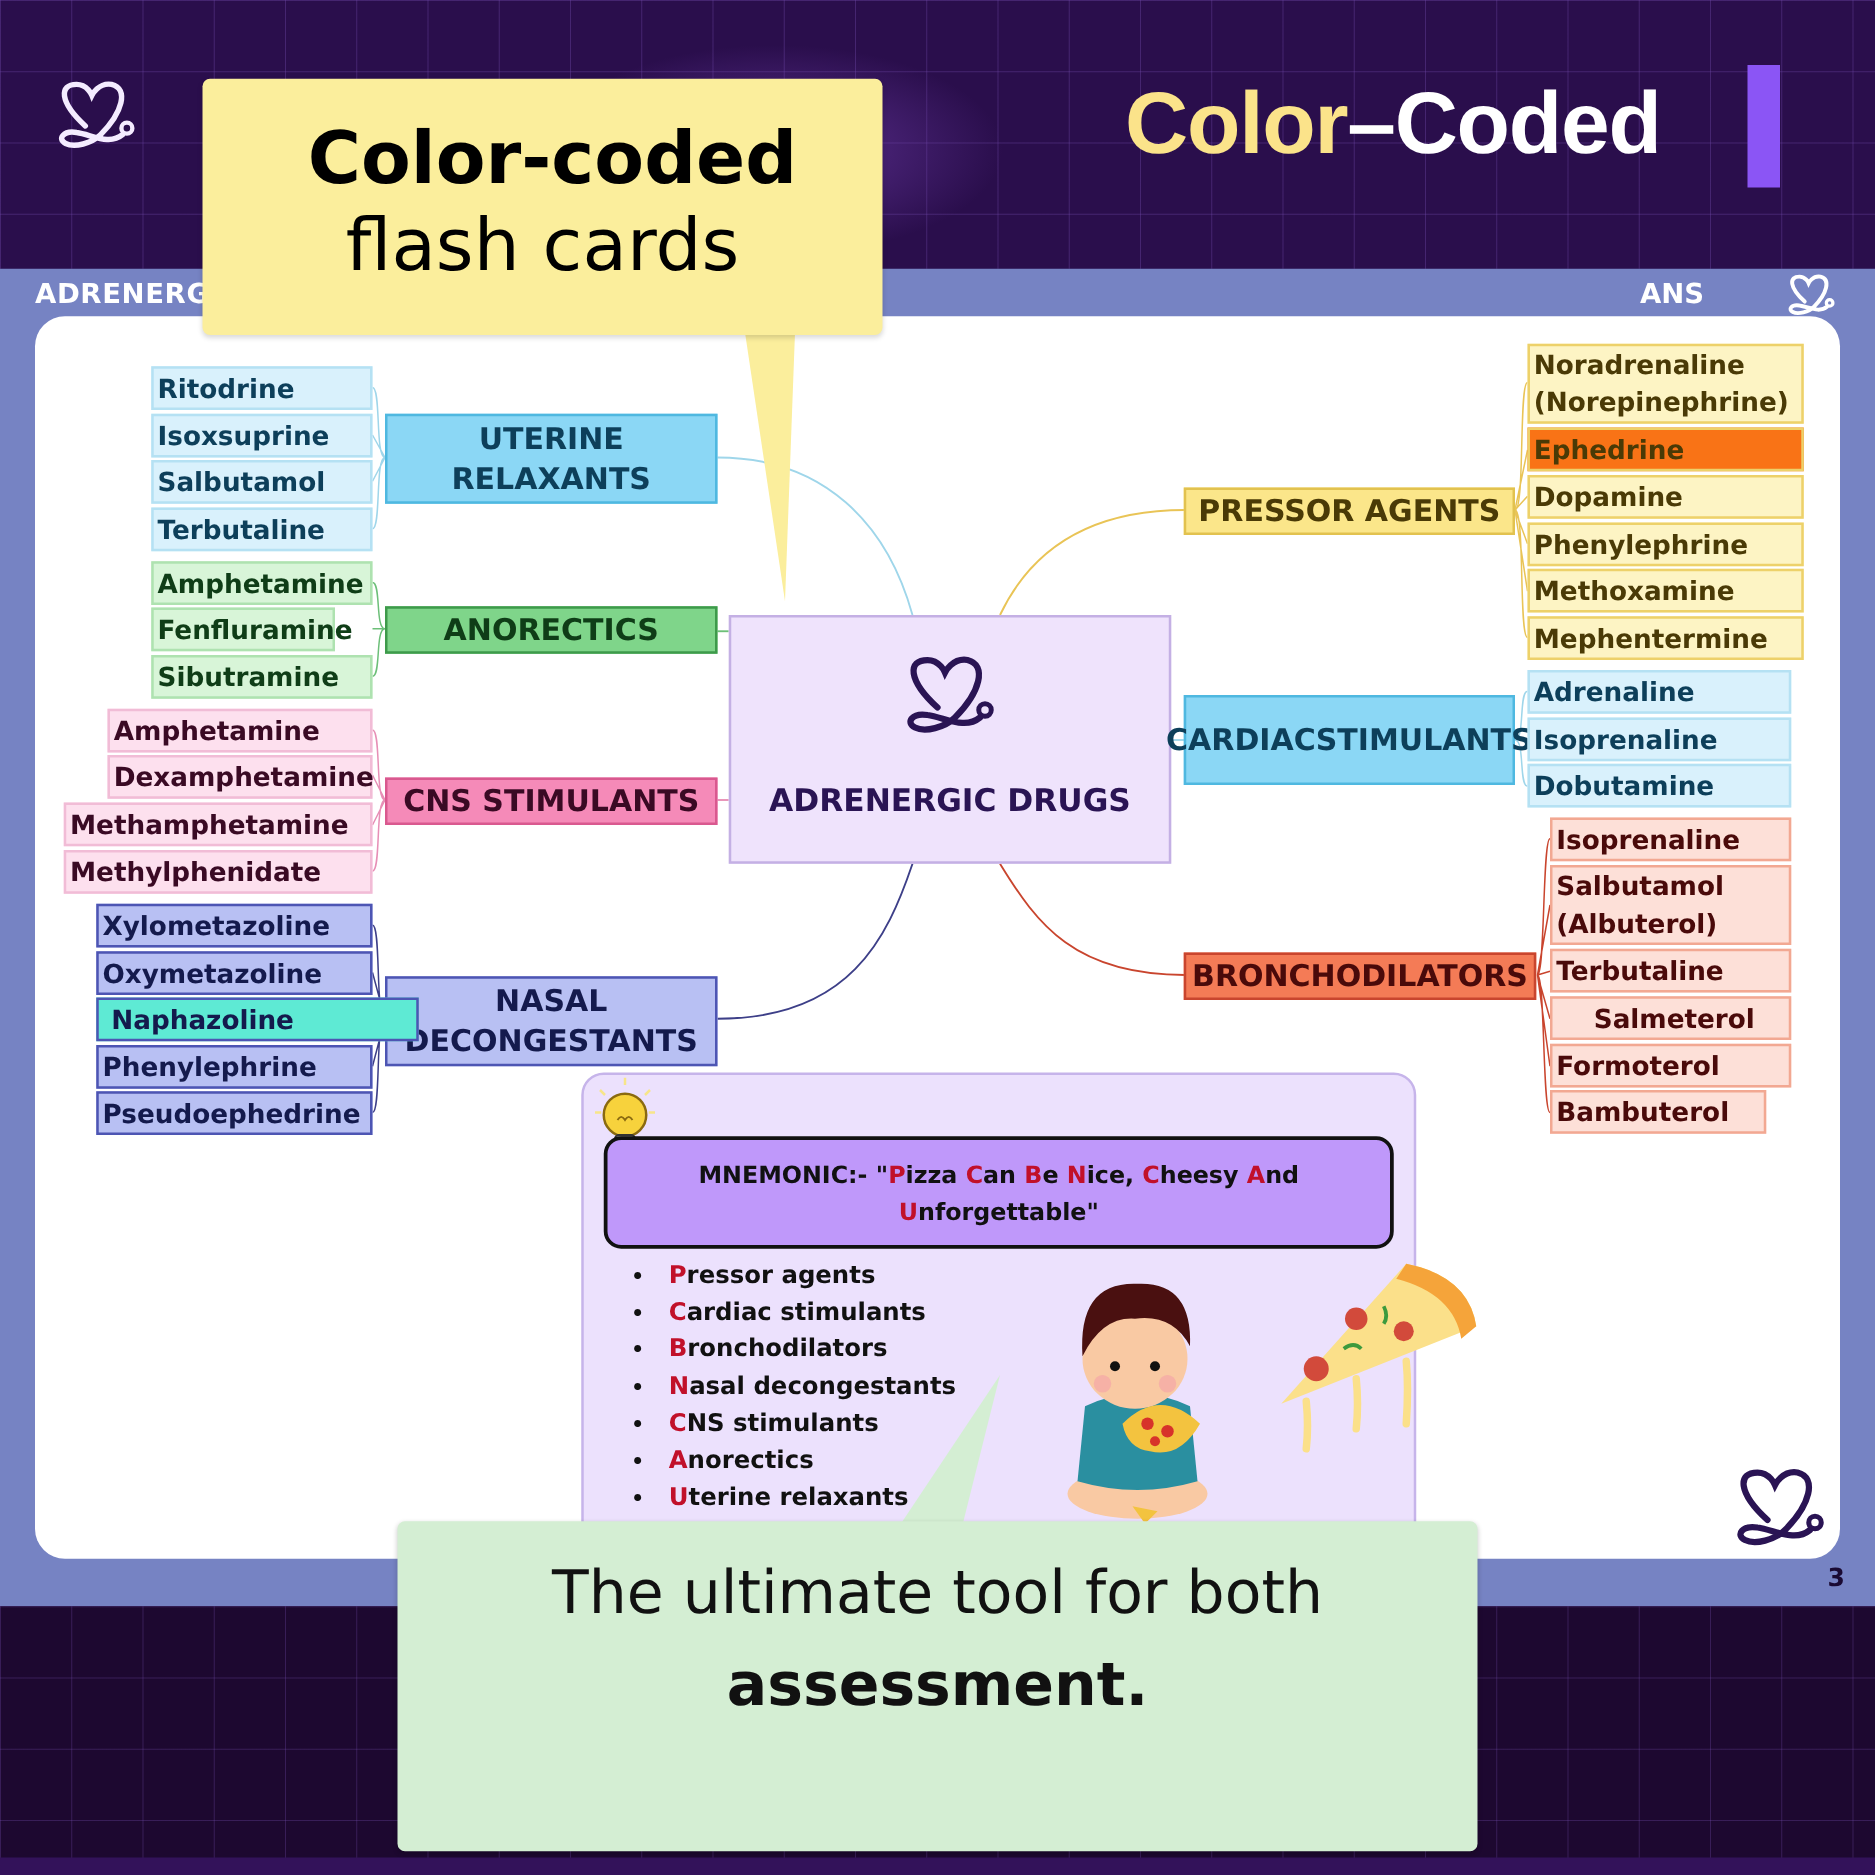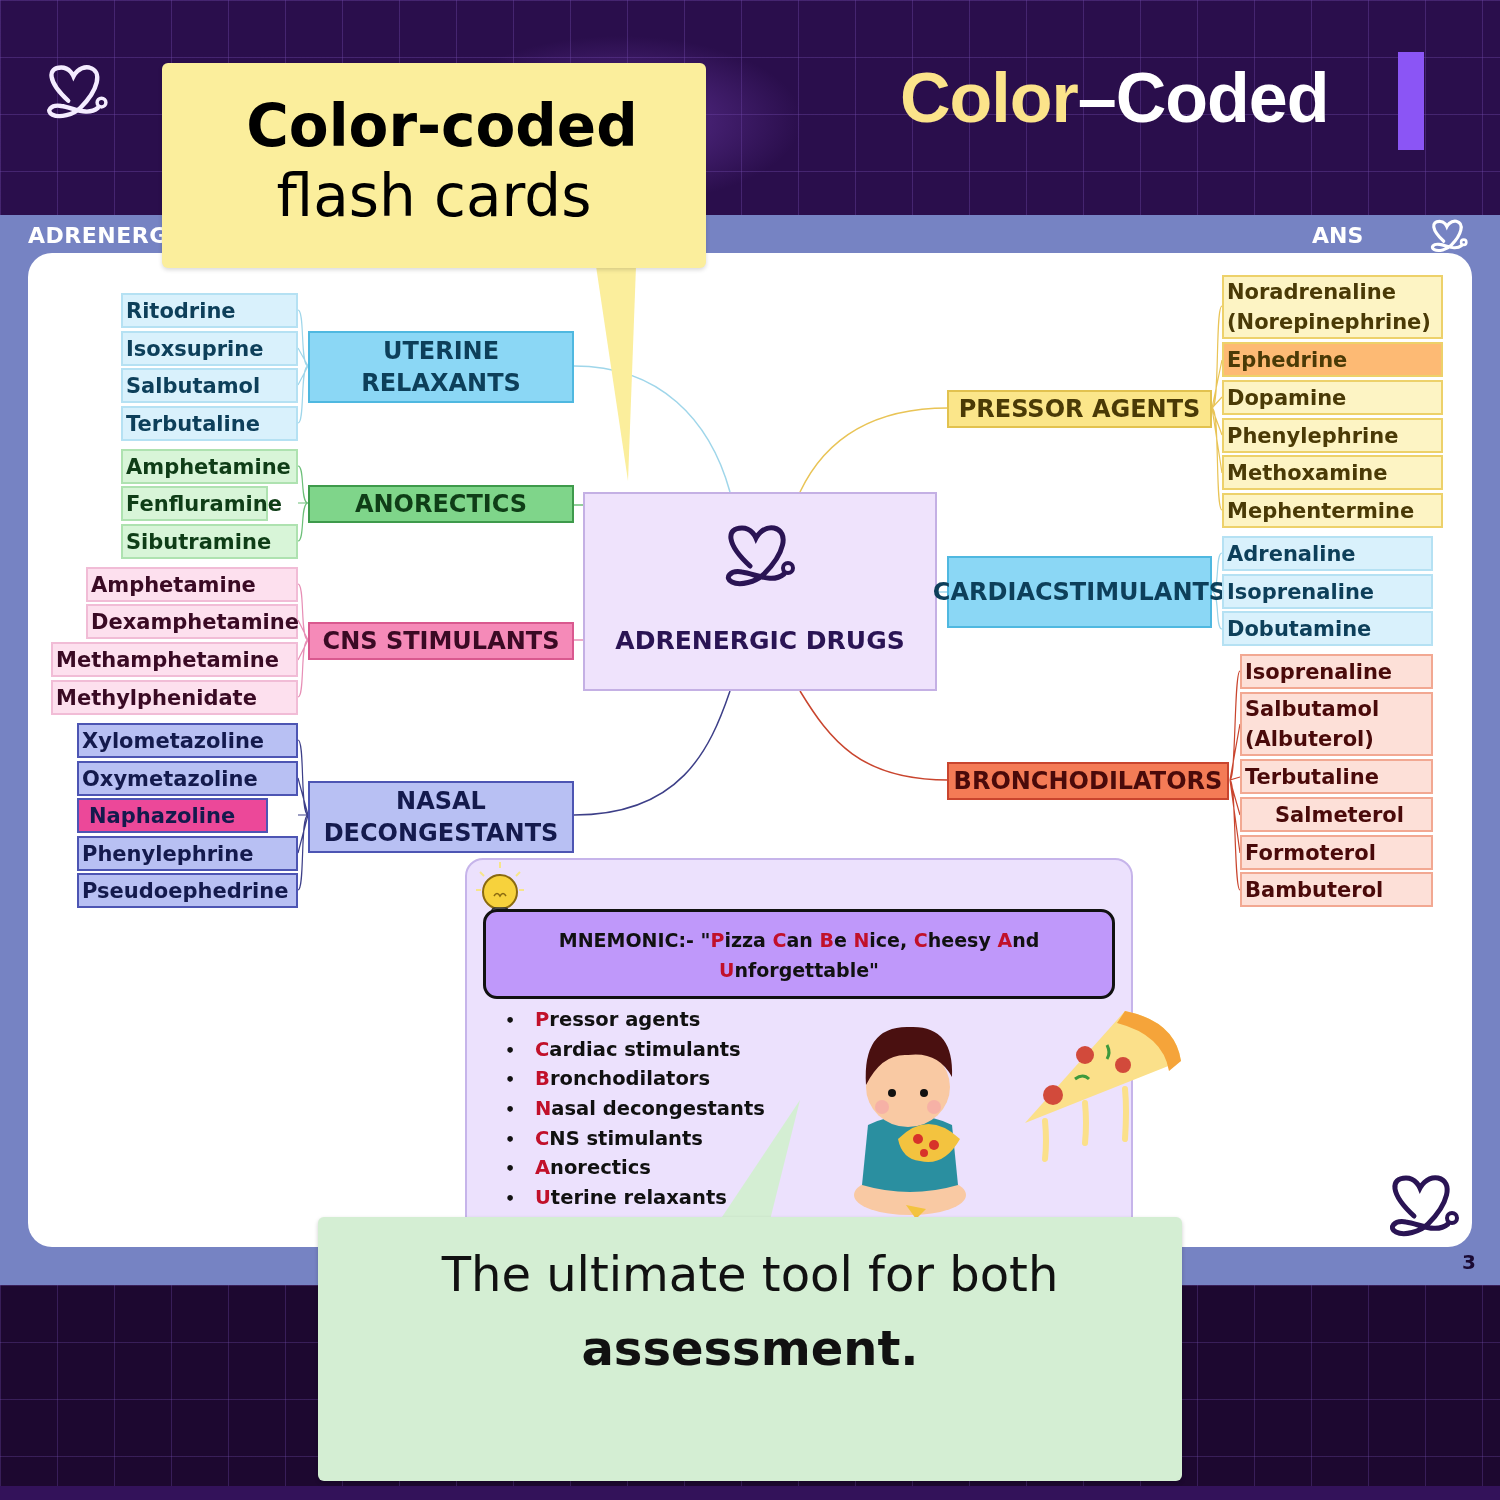--- a/index.html
+++ b/index.html
@@ -207,32 +207,32 @@
 <div class="leaf" style="left:86px;top:604px;width:212px;height:35px;background:#fde0ee;border-color:#f1bcd6;color:#3a0a24;">Dexamphetamine</div>
 <div class="leaf" style="left:51px;top:642px;width:247px;height:35px;background:#fde0ee;border-color:#f1bcd6;color:#3a0a24;">Methamphetamine</div>
 <div class="leaf" style="left:51px;top:680px;width:247px;height:35px;background:#fde0ee;border-color:#f1bcd6;color:#3a0a24;">Methylphenidate</div>
 
 <div class="node" style="left:308px;top:781px;width:266px;height:72px;background:#b8c0f3;border-color:#4d55b3;color:#141a4d;font-size:24px;flex-direction:column;">
   <span>NASAL</span>
   <span>DECONGESTANTS</span>
 </div>
 <div class="leaf" style="left:77px;top:723px;width:221px;height:35px;background:#b8c0f3;border-color:#4d55b3;color:#141a4d;">Xylometazoline</div>
 <div class="leaf" style="left:77px;top:761px;width:221px;height:35px;background:#b8c0f3;border-color:#4d55b3;color:#141a4d;">Oxymetazoline</div>
-<div class="leaf" style="left:77px;top:798px;width:191px;height:35px;background:#ec4899;border-color:#4d55b3;color:#141a4d;padding-left:10px;">Naphazoline</div>
+<div class="leaf" style="left:77px;top:798px;width:258px;height:35px;background:#5eead4;border-color:#4d55b3;color:#141a4d;padding-left:10px;">Naphazoline</div>
 <div class="leaf" style="left:77px;top:836px;width:221px;height:35px;background:#b8c0f3;border-color:#4d55b3;color:#141a4d;">Phenylephrine</div>
 <div class="leaf" style="left:77px;top:873px;width:221px;height:35px;background:#b8c0f3;border-color:#4d55b3;color:#141a4d;">Pseudoephedrine</div>
 
 <div class="node" style="left:947px;top:390px;width:265px;height:38px;background:#fbe68a;border-color:#e2c24f;color:#4a3a06;font-size:24px;">
   <span>PRESSOR AGENTS</span>
 </div>
 <div class="leaf" style="left:1222px;top:275px;width:221px;height:64px;background:#fdf4c4;border-color:#edd16a;color:#4a3a06;white-space:pre;line-height:30px;align-items:center;">
   <span>Noradrenaline
 (Norepinephrine)</span>
 </div>
-<div class="leaf" style="left:1222px;top:342px;width:221px;height:35px;background:#fdba74;border-color:#edd16a;color:#4a3a06;">Ephedrine</div>
+<div class="leaf" style="left:1222px;top:342px;width:221px;height:35px;background:#f97316;border-color:#edd16a;color:#4a3a06;">Ephedrine</div>
 <div class="leaf" style="left:1222px;top:380px;width:221px;height:35px;background:#fdf4c4;border-color:#edd16a;color:#4a3a06;">Dopamine</div>
 <div class="leaf" style="left:1222px;top:418px;width:221px;height:35px;background:#fdf4c4;border-color:#edd16a;color:#4a3a06;">Phenylephrine</div>
 <div class="leaf" style="left:1222px;top:455px;width:221px;height:35px;background:#fdf4c4;border-color:#edd16a;color:#4a3a06;">Methoxamine</div>
 <div class="leaf" style="left:1222px;top:493px;width:221px;height:35px;background:#fdf4c4;border-color:#edd16a;color:#4a3a06;">Mephentermine</div>
 
 <div class="node" style="left:947px;top:556px;width:265px;height:72px;background:#8bd7f5;border-color:#4fb8e0;color:#0d3f5a;font-size:24px;flex-direction:row;">
   <span>CARDIAC</span>
   <span>STIMULANTS</span>
 </div>
 <div class="leaf" style="left:1222px;top:536px;width:211px;height:35px;background:#d9f1fc;border-color:#b5e1f3;color:#0d3f5a;">Adrenaline</div>
@@ -243,21 +243,21 @@
   <span>BRONCHODILATORS</span>
 </div>
 <div class="leaf" style="left:1240px;top:654px;width:193px;height:35px;background:#fde0d8;border-color:#f2a892;color:#4a0a0a;">Isoprenaline</div>
 <div class="leaf" style="left:1240px;top:692px;width:193px;height:64px;background:#fde0d8;border-color:#f2a892;color:#4a0a0a;white-space:pre;line-height:30px;">
   <span>Salbutamol
 (Albuterol)</span>
 </div>
 <div class="leaf" style="left:1240px;top:759px;width:193px;height:35px;background:#fde0d8;border-color:#f2a892;color:#4a0a0a;">Terbutaline</div>
 <div class="leaf" style="left:1240px;top:797px;width:193px;height:35px;background:#fde0d8;border-color:#f2a892;color:#4a0a0a;padding-left:33px;">Salmeterol</div>
 <div class="leaf" style="left:1240px;top:835px;width:193px;height:35px;background:#fde0d8;border-color:#f2a892;color:#4a0a0a;">Formoterol</div>
-<div class="leaf" style="left:1240px;top:872px;width:193px;height:35px;background:#fde0d8;border-color:#f2a892;color:#4a0a0a;">Bambuterol</div>
+<div class="leaf" style="left:1240px;top:872px;width:173px;height:35px;background:#fde0d8;border-color:#f2a892;color:#4a0a0a;">Bambuterol</div>
 
 <div class="mnemonic-panel"></div>
 <div class="bulb">
   <svg viewBox="0 0 52 70" width="52" height="70">
     <g stroke="#f7e58a" stroke-width="2">
         <line x1="6" y1="10" x2="10" y2="14"></line>
         <line x1="26" y1="0" x2="26" y2="6"></line>
         <line x1="46" y1="10" x2="42" y2="14"></line>
         <line x1="2" y1="28" x2="7" y2="28"></line>
         <line x1="50" y1="28" x2="45" y2="28"></line>

